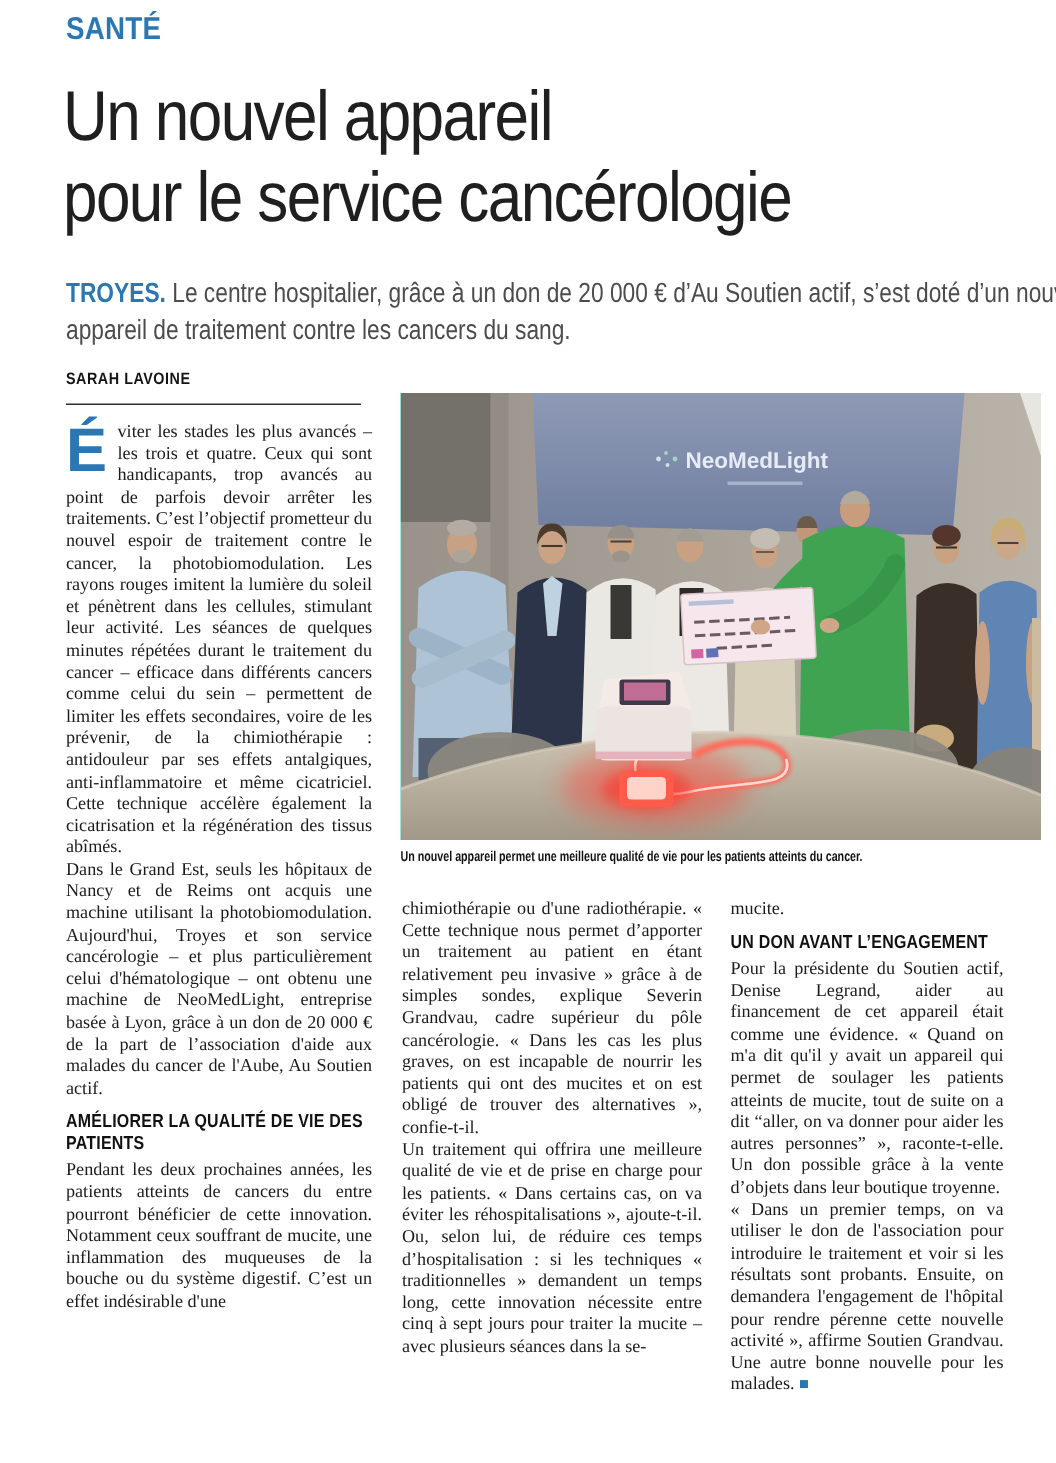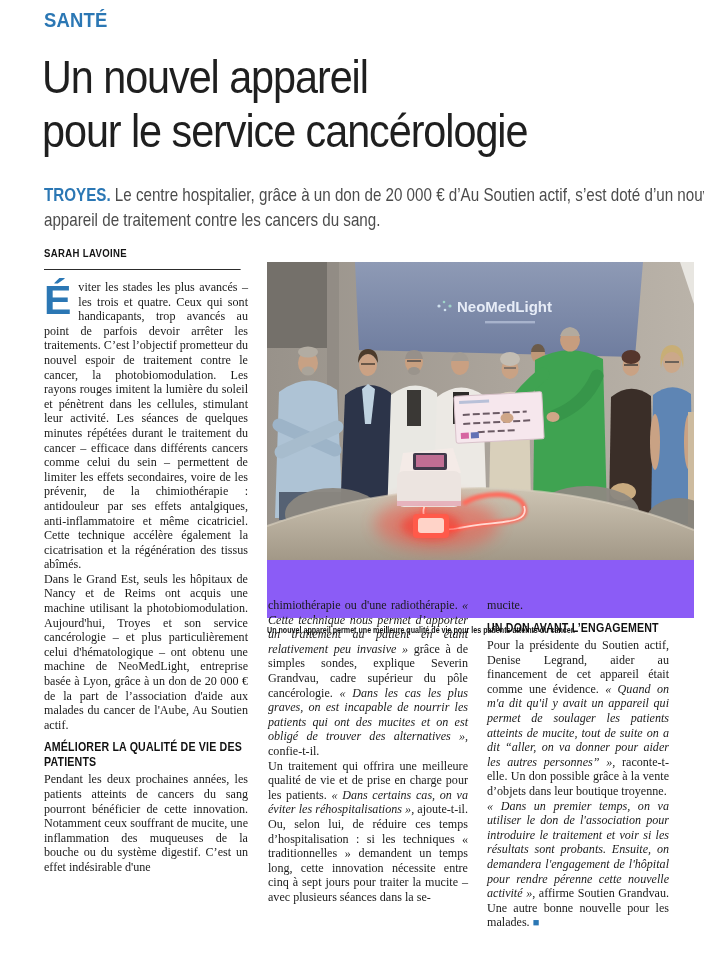--- a/index.html
+++ b/index.html
@@ -24,30 +24,30 @@
           font:700 11px/13px "Liberation Sans",sans-serif;color:#141414;
           letter-spacing:.4px;padding-bottom:9px;border-bottom:1px solid #2c2c2c;
           transform:scaleX(.87);transform-origin:0 0;}
 
   .col{position:absolute;text-align:justify;font-size:12.1px;line-height:14.6px;
        -webkit-hyphens:auto;hyphens:auto;}
   .col1{left:44px;top:280px;width:204px;height:690px;}
   .col2{left:268px;top:598px;width:200px;height:372px;}
   .col3{left:487px;top:598px;width:182px;height:372px;}
   .para{margin:0;}
-  .it{font-style:italic;}
+  .it{}
   .subhead{margin:8px 0 3px;width:118%;text-align:left;
            font:700 12.5px/14.5px "Liberation Sans",sans-serif;color:#111;
            transform:scaleX(.85);transform-origin:0 0;letter-spacing:.2px;}
   .dropcap{float:left;font:700 41px/36px "Liberation Sans",sans-serif;
            color:#2b77b4;margin:2px 7px 0 0;}
   .endmark{color:#2b77b4;font-size:11px;}
 
   .photo-block{position:absolute;left:267px;top:262px;width:427px;margin:0;}
-  .photo{width:427px;height:356px;overflow:hidden;background:#8b5cf6;}
+  .photo{width:427px;height:298px;overflow:hidden;background:#5eead4;}
   .caption{margin-top:6px;width:128%;text-align:left;
            font:700 9.5px/12px "Liberation Sans",sans-serif;color:#111;
            transform:scaleX(.75);transform-origin:0 0;}
 </style>
 </head>
 <body>
 
 <div class="page">
 
   <div class="kicker">SANTÉ</div>
@@ -58,21 +58,21 @@
   </h1>
 
   <p class="lede"><span class="lede-loc">TROYES.</span><span> Le centre hospitalier, grâce à un don de 20 000 € d’Au Soutien actif, s’est doté d’un nouvel appareil de traitement contre les cancers du sang.</span></p>
 
   <div class="byline">SARAH LAVOINE</div>
 
   <div class="col col1" id="col-0">
       <p class="para"><span class="dropcap">É</span><span>viter les stades les plus avancés – les trois et quatre. Ceux qui sont handicapants, trop avancés au point de parfois devoir arrêter les traitements. C’est l’objectif prometteur du nouvel espoir de traitement contre le cancer, la photobiomodulation. Les rayons rouges imitent la lumière du soleil et pénètrent dans les cellules, stimulant leur activité. Les séances de quelques minutes répétées durant le traitement du cancer – efficace dans différents cancers comme celui du sein – permettent de limiter les effets secondaires, voire de les prévenir, de la chimiothérapie : antidouleur par ses effets antalgiques, anti-inflammatoire et même cicatriciel. Cette technique accélère également la cicatrisation et la régénération des tissus abîmés.</span></p>
       <p class="para"><span>Dans le Grand Est, seuls les hôpitaux de Nancy et de Reims ont acquis une machine utilisant la photobiomodulation. Aujourd'hui, Troyes et son service cancérologie – et plus particulièrement celui d'hématologique – ont obtenu une machine de NeoMedLight, entreprise basée à Lyon, grâce à un don de 20 000 € de la part de l’association d'aide aux malades du cancer de l'Aube, Au Soutien actif.</span></p>
       <h3 class="subhead">AMÉLIORER LA QUALITÉ DE VIE DES PATIENTS</h3>
-      <p class="para"><span>Pendant les deux prochaines années, les patients atteints de cancers du sang pourront bénéficier de cette innovation. Notamment ceux souffrant de mucite, une inflammation des muqueuses de la bouche ou du système digestif. C’est un effet indésirable d'une</span></p>
+      <p class="para"><span>Pendant les deux prochaines années, les patients atteints de cancers du entre pourront bénéficier de cette innovation. Notamment ceux souffrant de mucite, une inflammation des muqueuses de la bouche ou du système digestif. C’est un effet indésirable d'une</span></p>
     </div>
 
   <figure class="photo-block">
     <div class="photo">
       <svg viewBox="0 0 427 298" width="427" height="298">
         <defs>
           <linearGradient id="gWall" x1="0" y1="0" x2="1" y2="0">
             <stop offset="0" stop-color="#98928a"></stop>
               <stop offset="0.55" stop-color="#aba49b"></stop>
               <stop offset="1" stop-color="#bab3a9"></stop>

